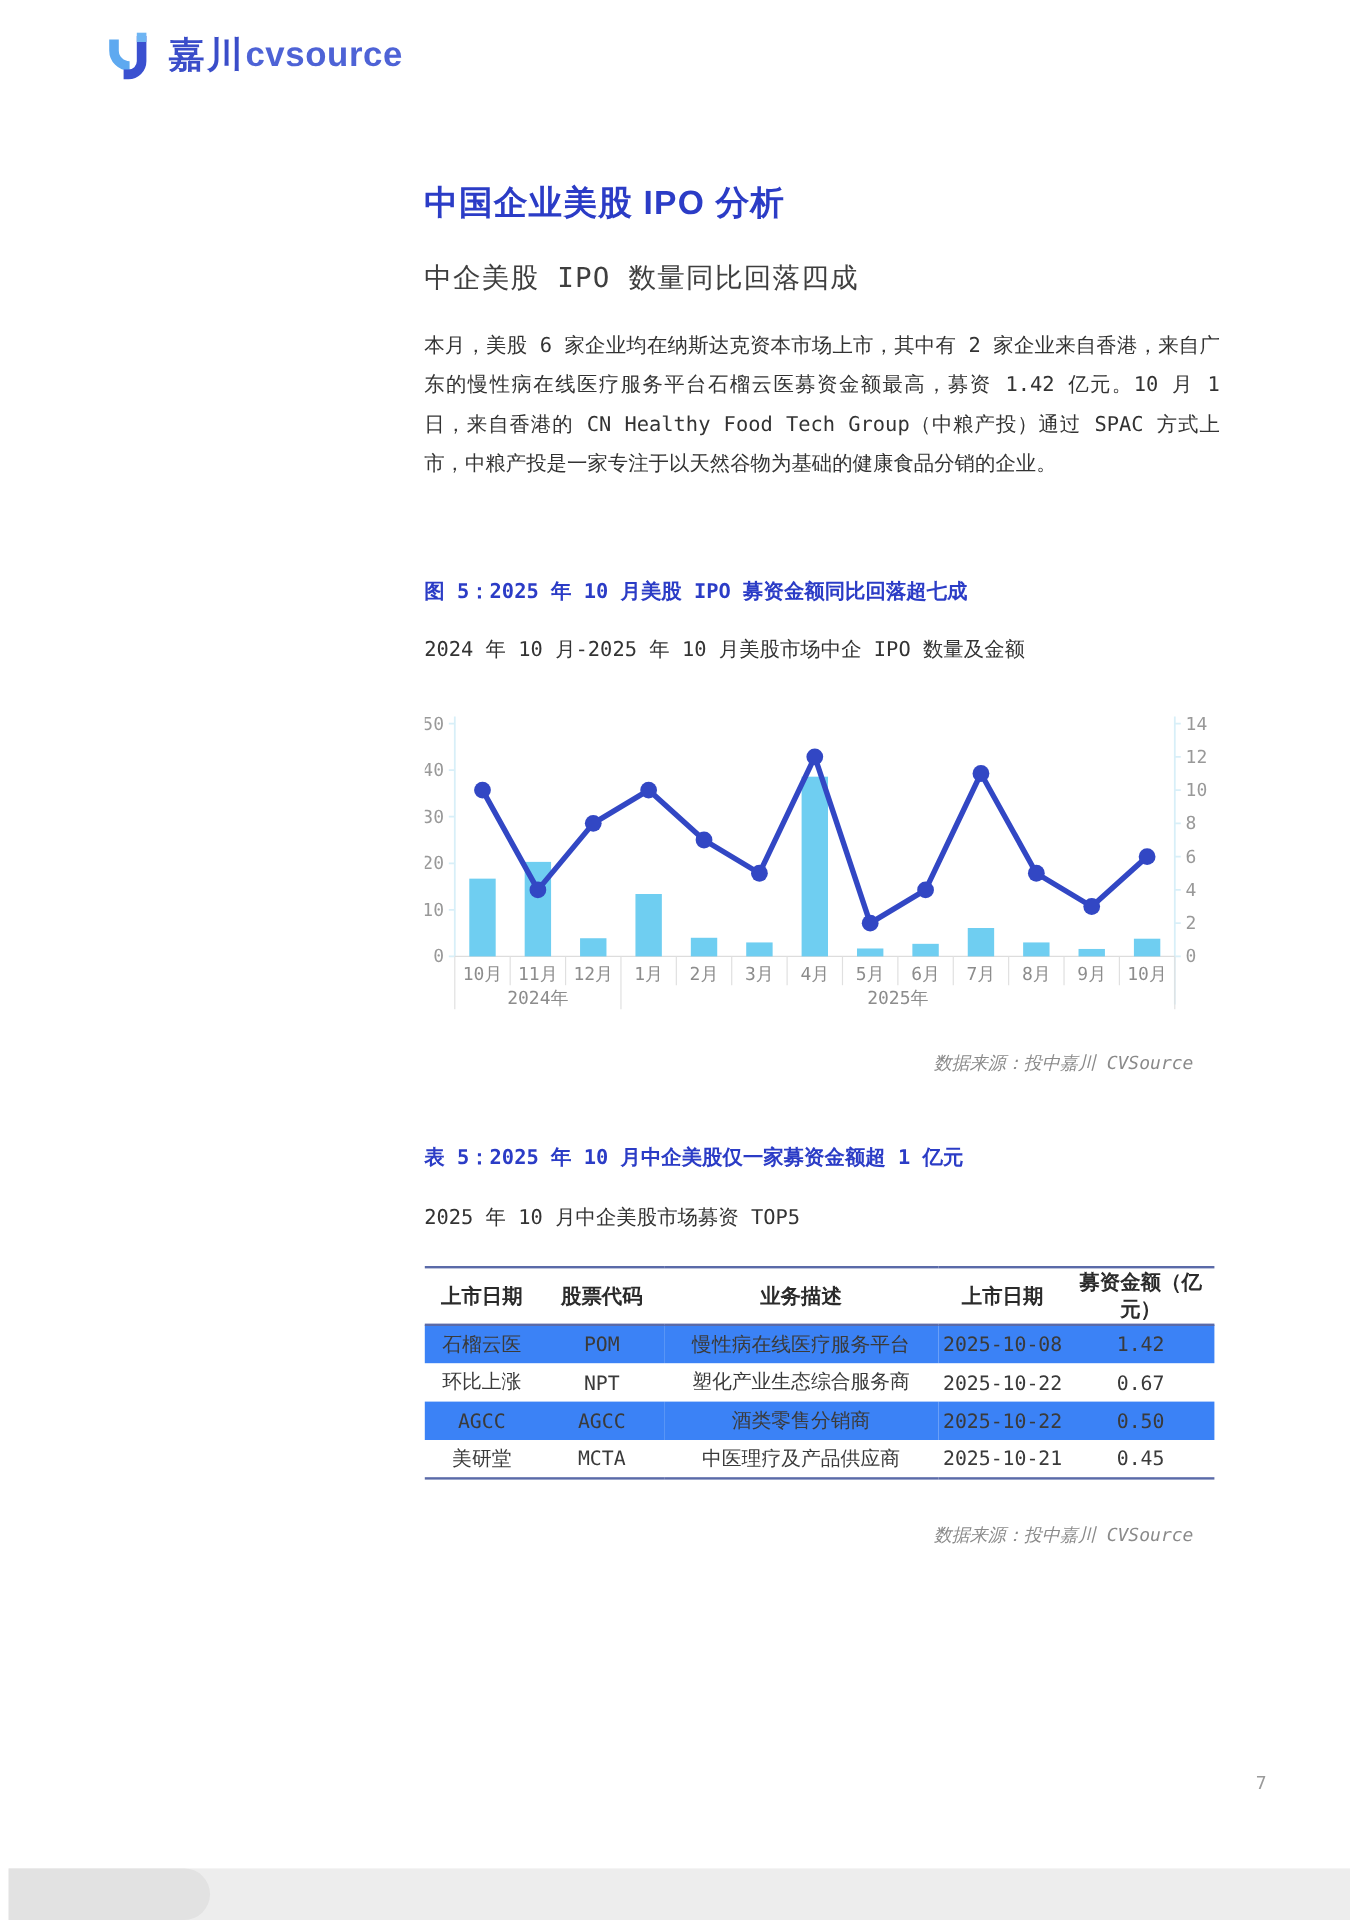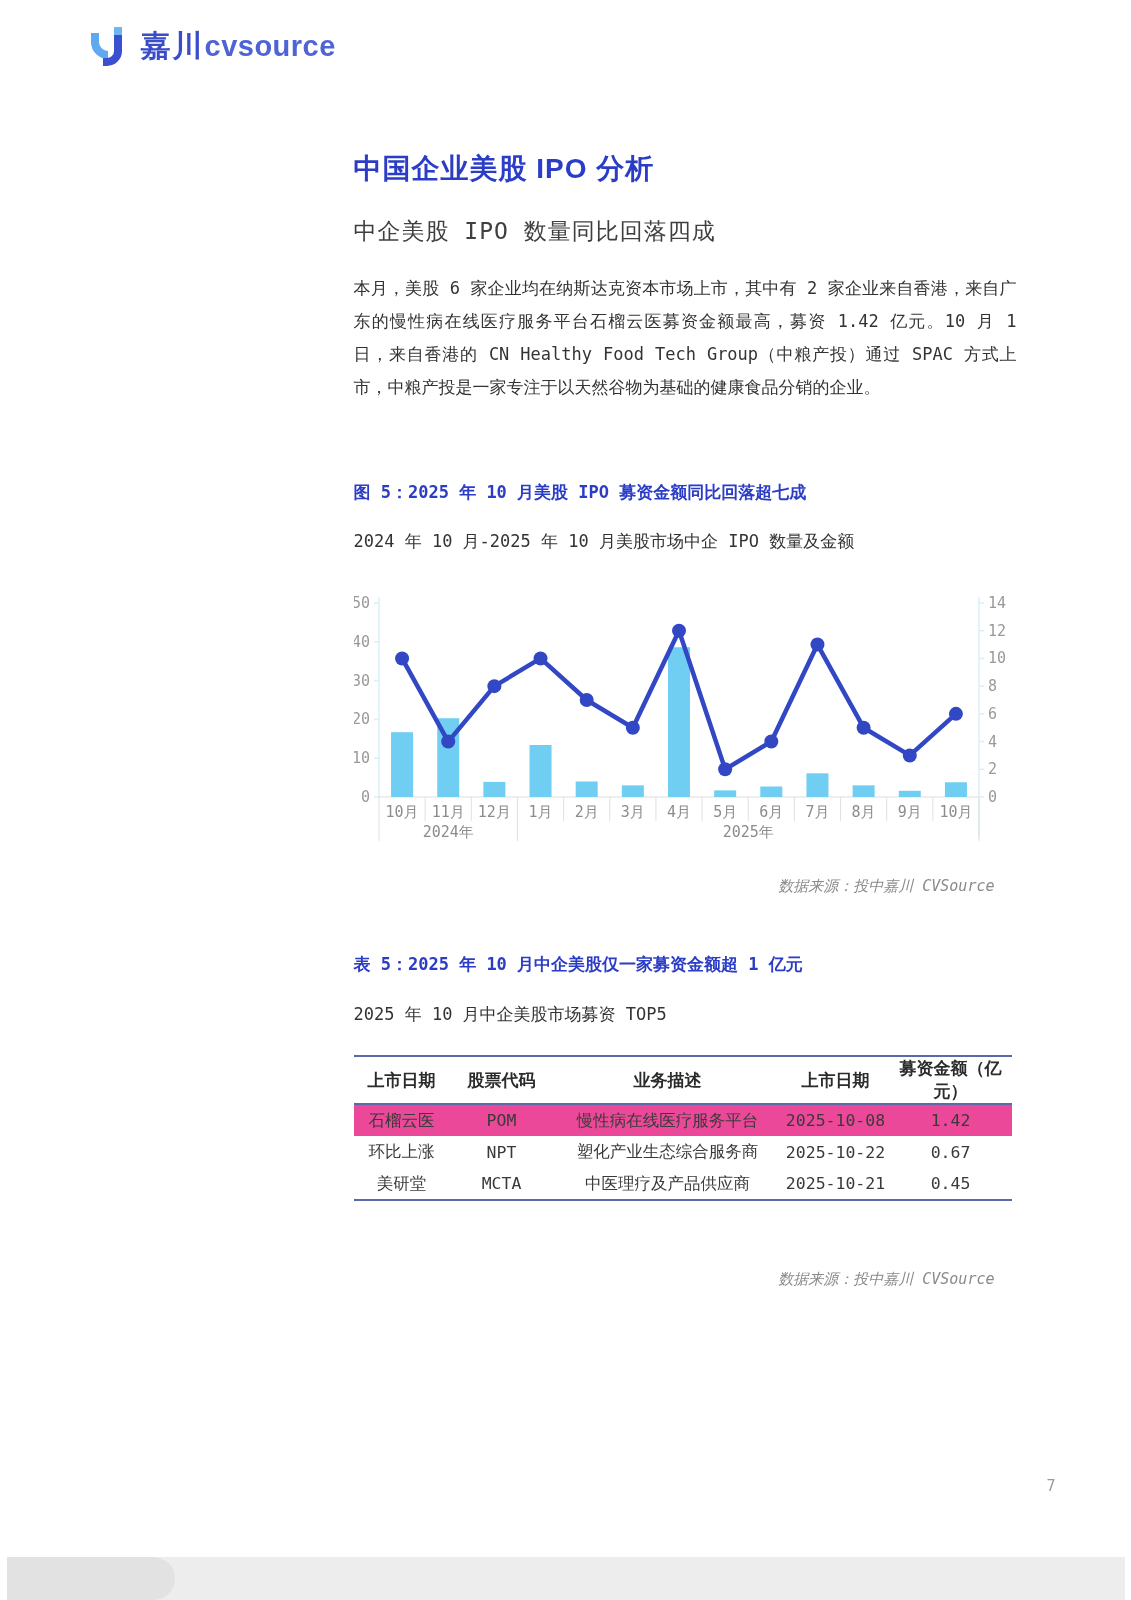--- a/index.html
+++ b/index.html
@@ -31,21 +31,21 @@
   .tbl-subtitle { top:1003px; font-size:17px; color:#333; }
   .tbl-wrap { top:1055px; }
   .tbl-source { top:1270px; }
   
   table.ipo { width:658px; border-collapse:collapse; border-top:2px solid #5a6aa8; border-bottom:2px solid #5a6aa8; }
   table.ipo th {
     font-size:17px; font-weight:700; color:#2b2b2b; text-align:center;
     height:37px; border-bottom:2px solid #5a6aa8; background:#ffffff;
   }
   table.ipo td { font-size:16.5px; color:#3a3a3a; text-align:center; height:32px; }
-  table.ipo tr.shaded td { background:#ec4899; }
+  table.ipo tr.shaded td { background:#3b82f6; }
   col.c1{width:96px;} col.c2{width:104px;} col.c3{width:228px;} col.c4{width:108px;} col.c5{width:122px;}
   
   svg text { font-family:"DejaVu Sans Mono","Liberation Sans",sans-serif; }
   
   .page-number { position:absolute; left:1040px; top:1477px; font-size:15px; color:#9a9a9a; }
   .bottom-bar { position:absolute; left:0; bottom:0; width:1131px; height:43px; background:#ededed; }
   .bottom-thumb { position:absolute; left:0; top:0; width:168px; height:43px; background:#e2e2e2; border-radius:0 24px 24px 0; }
 </style>
 </head>
 <body>
@@ -197,20 +197,27 @@
               <td>2025-10-08</td>
               <td>1.42</td>
             </tr>
             <tr>
               <td>环比上涨</td>
               <td>NPT</td>
               <td>塑化产业生态综合服务商</td>
               <td>2025-10-22</td>
               <td>0.67</td>
             </tr>
+            <tr class="shaded">
+              <td>AGCC</td>
+              <td>AGCC</td>
+              <td>酒类零售分销商</td>
+              <td>2025-10-22</td>
+              <td>0.50</td>
+            </tr>
             <tr>
               <td>美研堂</td>
               <td>MCTA</td>
               <td>中医理疗及产品供应商</td>
               <td>2025-10-21</td>
               <td>0.45</td>
             </tr>
           </tbody>
       </table>
     </div>

